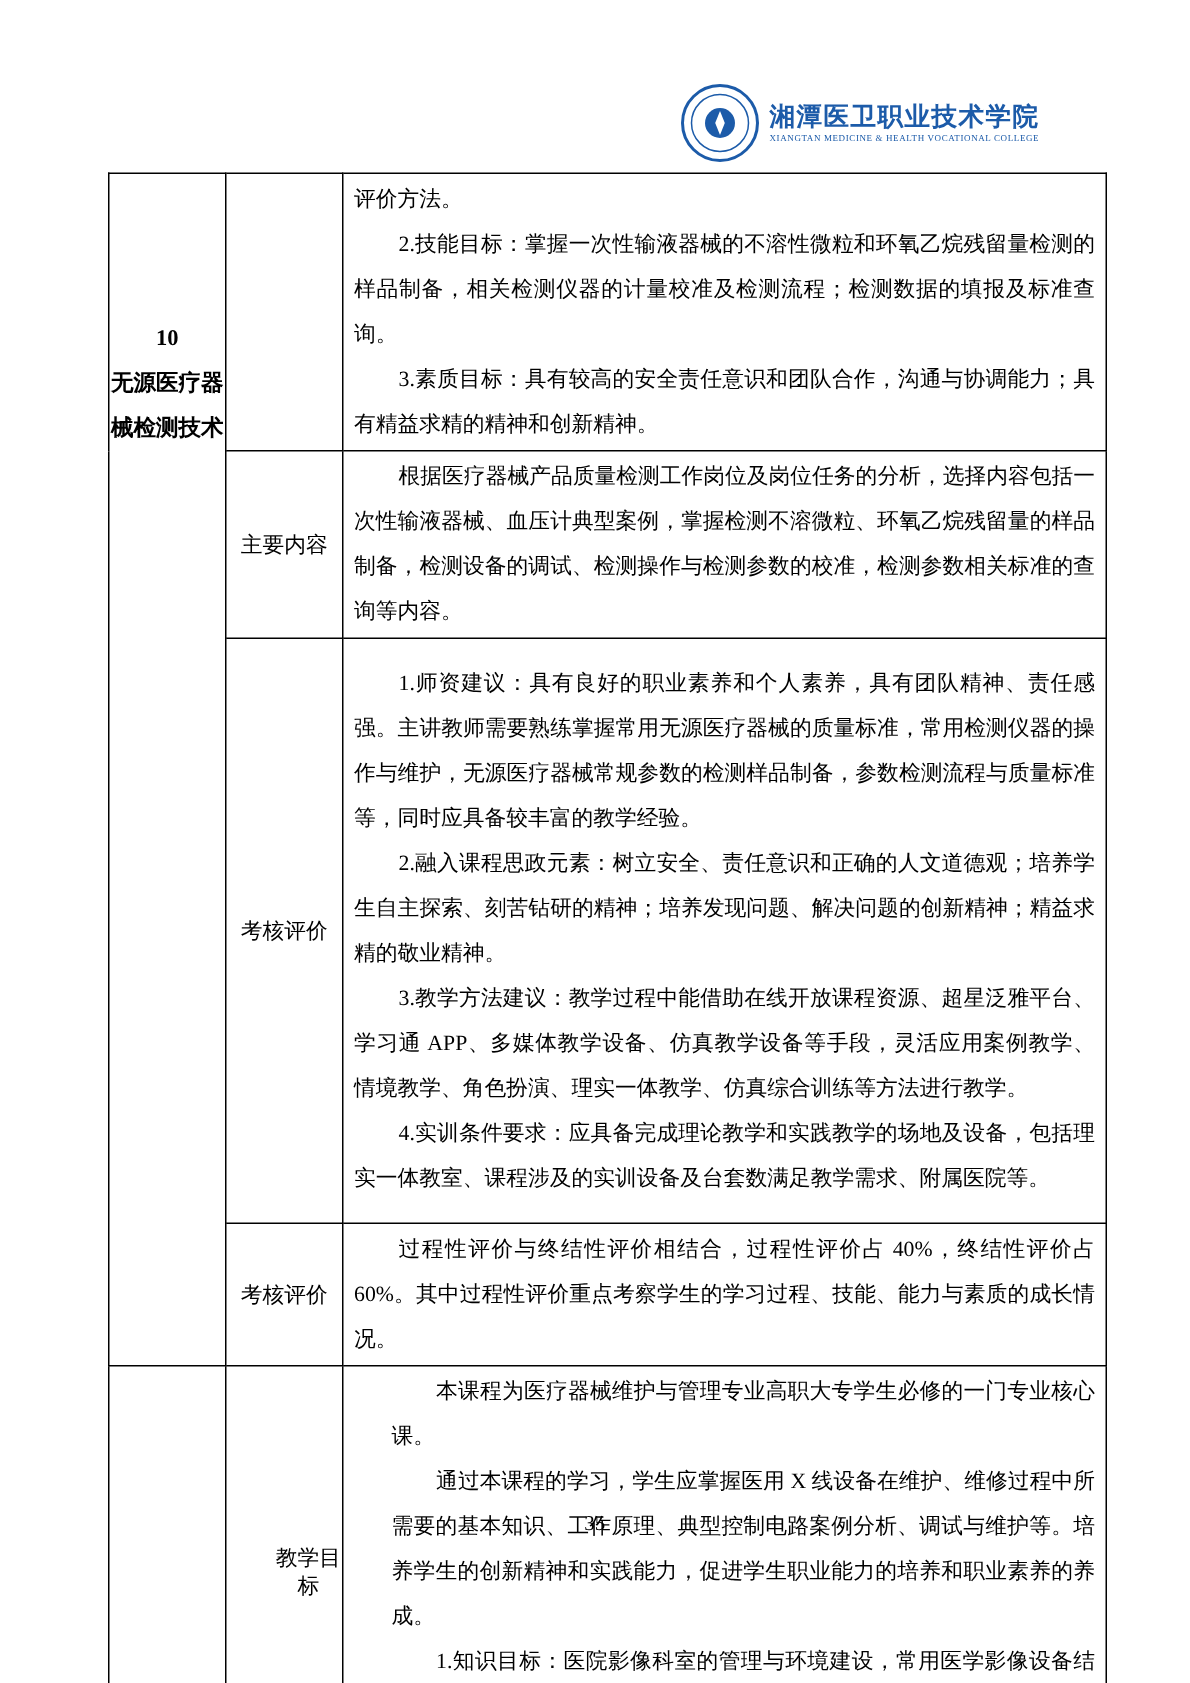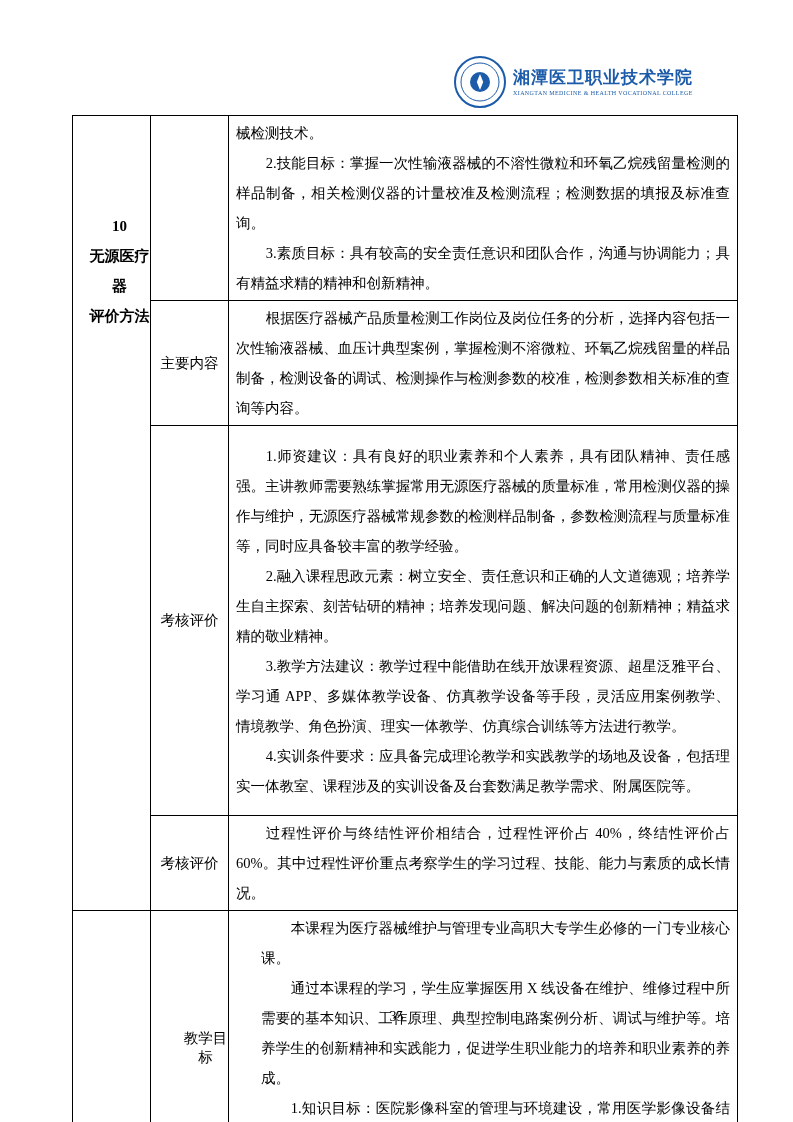--- a/index.html
+++ b/index.html
@@ -24,21 +24,21 @@
   
   table.doc-table {
     position:absolute; left:72px; top:115px; width:665px;
     border-collapse:collapse; table-layout:fixed;
   }
   col.c1 { width:78px; } col.c2 { width:78px; } col.c3 { width:509px; }
   td { border:1px solid #000; vertical-align:middle; }
 
   .course-cell {
     vertical-align:top; padding-top:95px; text-align:center;
-    font-weight:bold; font-size:15px; line-height:30px;padding-left:16px;
+    font-weight:bold; font-size:15px; line-height:30px;
   }
   .label-cell { text-align:center; font-size:14.5px; }
   .content-cell {
     padding:2px 7px; font-size:14.5px; line-height:30px;
     text-align:justify;
   }
   .content-cell p { text-indent:2.05em; }
   .content-cell p.no-indent { text-indent:0; }
 
   tr.r0 > .label-cell, tr.r0 > .content-cell { height:158px; }
@@ -75,25 +75,25 @@
         <col class="c1">
         <col class="c2">
         <col class="c3">
       </colgroup>
 
     <tbody>
         <tr class="r0">
       <td class="course-cell" rowspan="4">
         <div>10</div>
         <div>无源医疗器</div>
-        <div>评价方法</div>
+        <div>械检测技术</div>
       </td>
       <td class="label-cell"></td>
       <td class="content-cell">
-        <p class="no-indent">械检测技术。</p>
+        <p class="no-indent">评价方法。</p>
         <p>2.技能目标：掌握一次性输液器械的不溶性微粒和环氧乙烷残留量检测的样品制备，相关检测仪器的计量校准及检测流程；检测数据的填报及标准查询。</p>
         <p>3.素质目标：具有较高的安全责任意识和团队合作，沟通与协调能力；具有精益求精的精神和创新精神。</p>
       </td>
     </tr>
 
     <tr class="r1">
       <td class="label-cell">主要内容</td>
       <td class="content-cell">
         <p>根据医疗器械产品质量检测工作岗位及岗位任务的分析，选择内容包括一次性输液器械、血压计典型案例，掌握检测不溶微粒、环氧乙烷残留量的样品制备，检测设备的调试、检测操作与检测参数的校准，检测参数相关标准的查询等内容。</p>
       </td>

